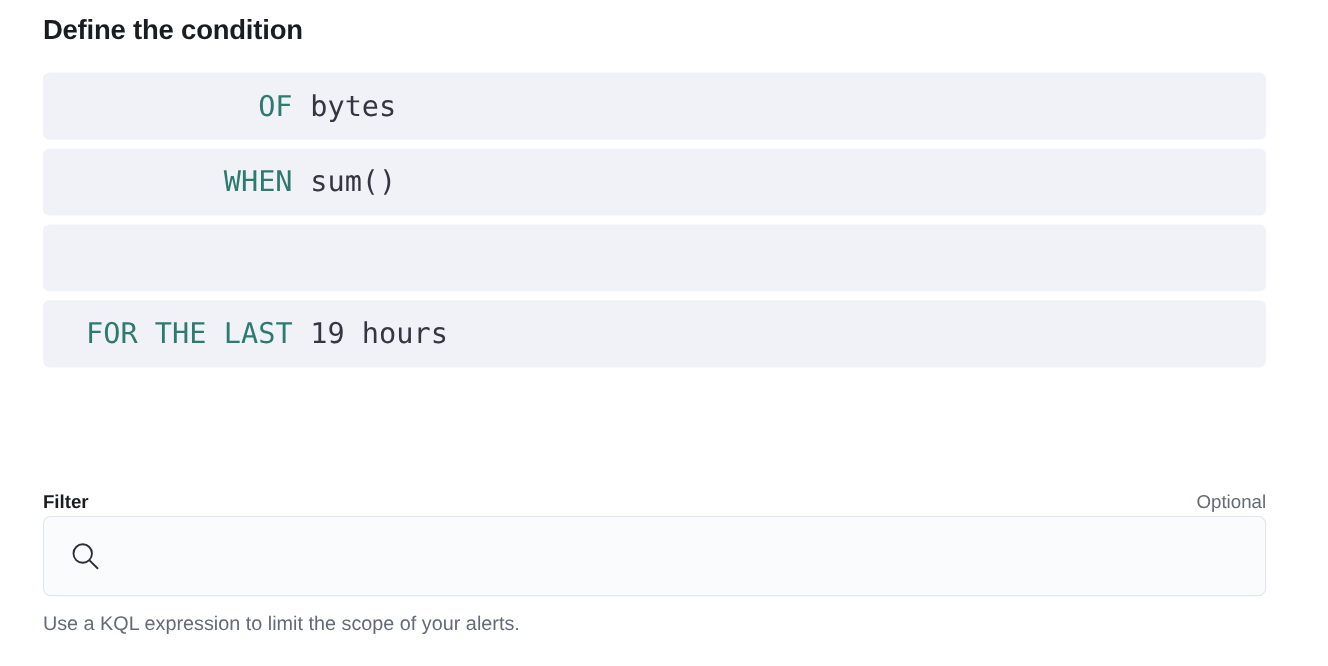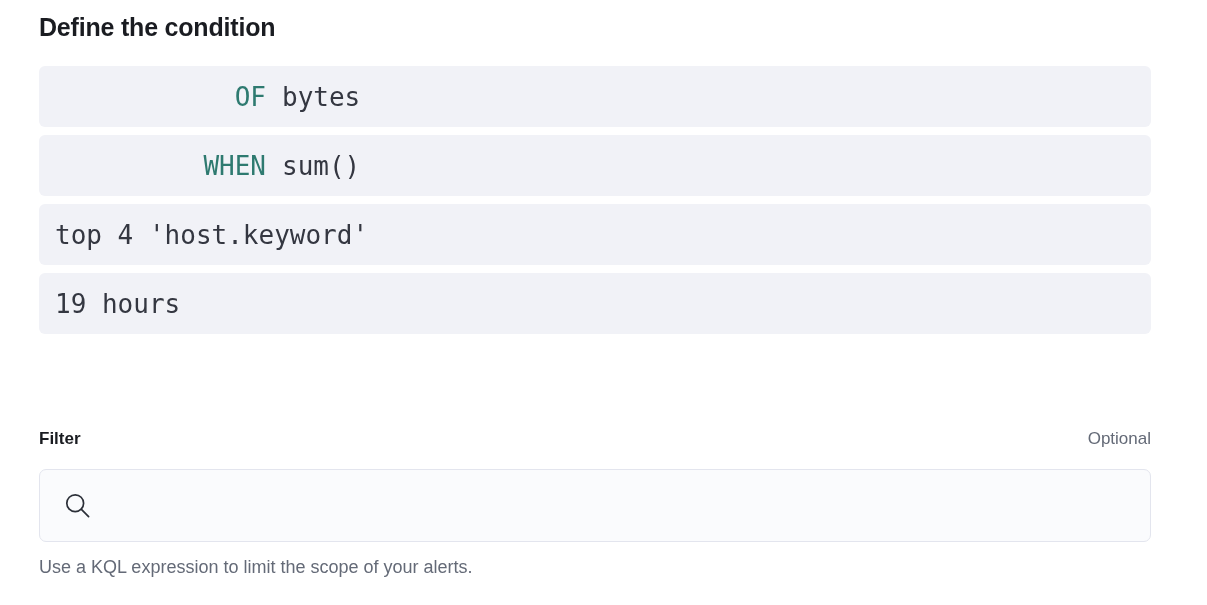--- a/index.html
+++ b/index.html
@@ -74,21 +74,21 @@
     font-family: "DejaVu Sans Mono", monospace;
     font-size: 26px;
     line-height: 30px;
     white-space: nowrap;
   }
 
   
   .filter-head {
     position: absolute;
     left: 39px;
-    top: 427px;
+    top: 445px;
     width: 1112px;
     display: flex;
     align-items: baseline;
     justify-content: space-between;
     text-align: center;
   }
 
   .filter-label {
     font-size: 17px;
     font-weight: bold;
@@ -164,25 +164,25 @@
       <span class="cond-keyword">OF</span>
       <span class="cond-value">bytes</span>
     </div>
 
     <div class="condition-row">
       <span class="cond-keyword">WHEN</span>
       <span class="cond-value">sum()</span>
     </div>
 
     <div class="condition-row">
-      <span class="cond-value">top 4 'host.keyword'</span>
-    </div>
-
-
-    <div class="condition-row">
+    </div>
+
+
+    <div class="condition-row">
+      <span class="cond-keyword">FOR THE LAST</span>
       <span class="cond-value">19 hours</span>
     </div>
 
   </div>
 
   <div class="filter-head">
     <span class="filter-label">Filter</span>
     <span class="filter-optional">Optional</span>
   </div>
 

